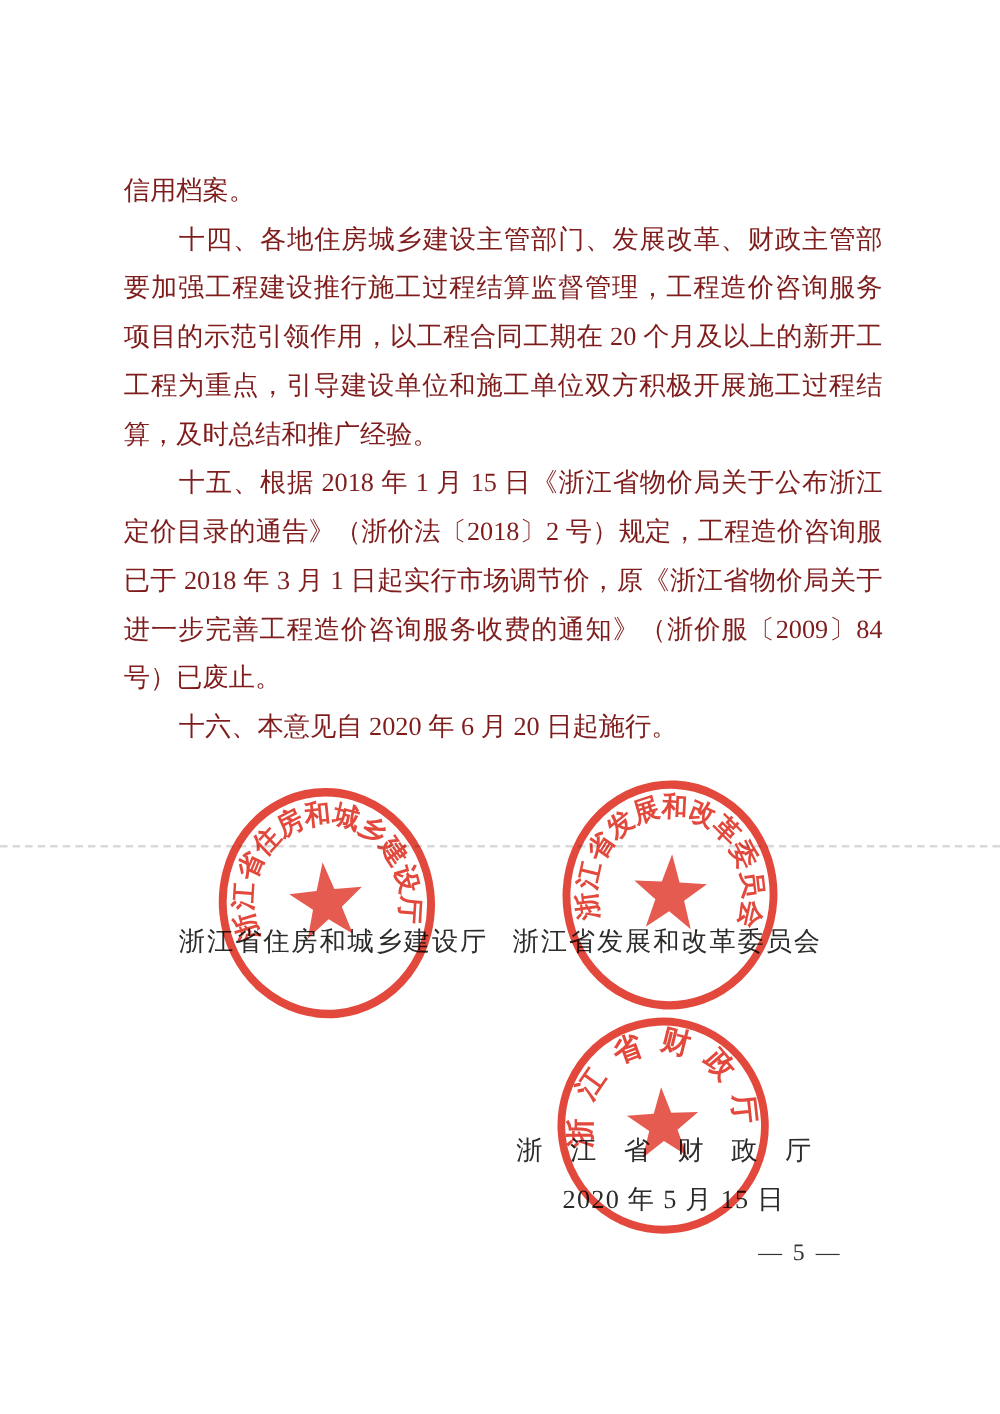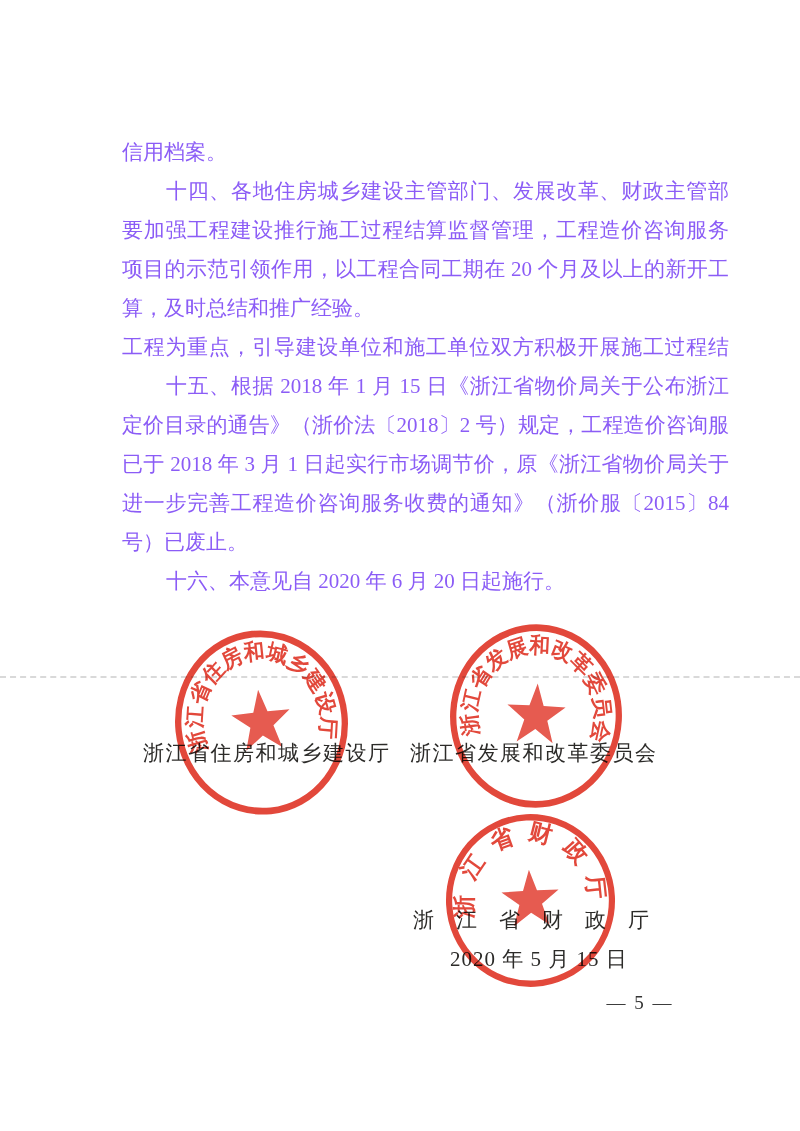--- a/index.html
+++ b/index.html
@@ -4,21 +4,21 @@
 <style>
   html,body{margin:0;padding:0;}
   body{
     width:800px;height:1131px;position:relative;background:#ffffff;
     font-family:"Liberation Serif","DejaVu Serif",serif;
     overflow:hidden;
   }
   .page{position:absolute;inset:0;background:#ffffff;}
   .body-text{
     position:absolute;left:99px;top:133px;width:607px;z-index:2;
-    font-size:21px;color:#8b5cf6;margin-left:23px;
+    font-size:21px;color:#7f1d1d;
   }
   .line{
     height:39px;line-height:39px;white-space:nowrap;
     text-align:justify;
   }
   .line.fill{text-align-last:justify;white-space:normal;overflow:hidden;}
   .line.end{text-align-last:left;}
   .line.indent{padding-left:44px;}
   .scan-line{
     position:absolute;left:0;top:676px;width:800px;height:0;z-index:1;
@@ -46,26 +46,26 @@
 
 <div class="page">
 
   <div class="scan-line"></div>
 
   <div class="body-text">
     <div class="line end">信用档案。</div>
     <div class="line fill indent">十四、各地住房城乡建设主管部门、发展改革、财政主管部门</div>
     <div class="line fill">要加强工程建设推行施工过程结算监督管理，工程造价咨询服务</div>
     <div class="line fill">项目的示范引领作用，以工程合同工期在 20 个月及以上的新开工</div>
+    <div class="line fill">工程为重点，引导建设单位和施工单位双方积极开展施工过程结</div>
     <div class="line end">算，及时总结和推广经验。</div>
-    <div class="line fill">工程为重点，引导建设单位和施工单位双方积极开展施工过程结</div>
     <div class="line fill indent">十五、根据 2018 年 1 月 15 日《浙江省物价局关于公布浙江省</div>
     <div class="line fill">定价目录的通告》（浙价法〔2018〕2 号）规定，工程造价咨询服务</div>
     <div class="line fill">已于 2018 年 3 月 1 日起实行市场调节价，原《浙江省物价局关于</div>
-    <div class="line fill">进一步完善工程造价咨询服务收费的通知》（浙价服〔2015〕84</div>
+    <div class="line fill">进一步完善工程造价咨询服务收费的通知》（浙价服〔2009〕84</div>
     <div class="line end">号）已废止。</div>
     <div class="line end indent">十六、本意见自 2020 年 6 月 20 日起施行。</div>
   </div>
 
   <div class="sig sig-1">浙江省住房和城乡建设厅</div>
   <div class="sig sig-2">浙江省发展和改革委员会</div>
   <div class="sig sig-3">浙江省财政厅</div>
   <div class="sig sig-date">2020 年 5 月 15 日</div>
 
   <svg class="seal" style="left:171px;top:626px;width:181px;height:193px;transform:rotate(-6deg);" viewBox="0 0 200 200" preserveAspectRatio="none">

